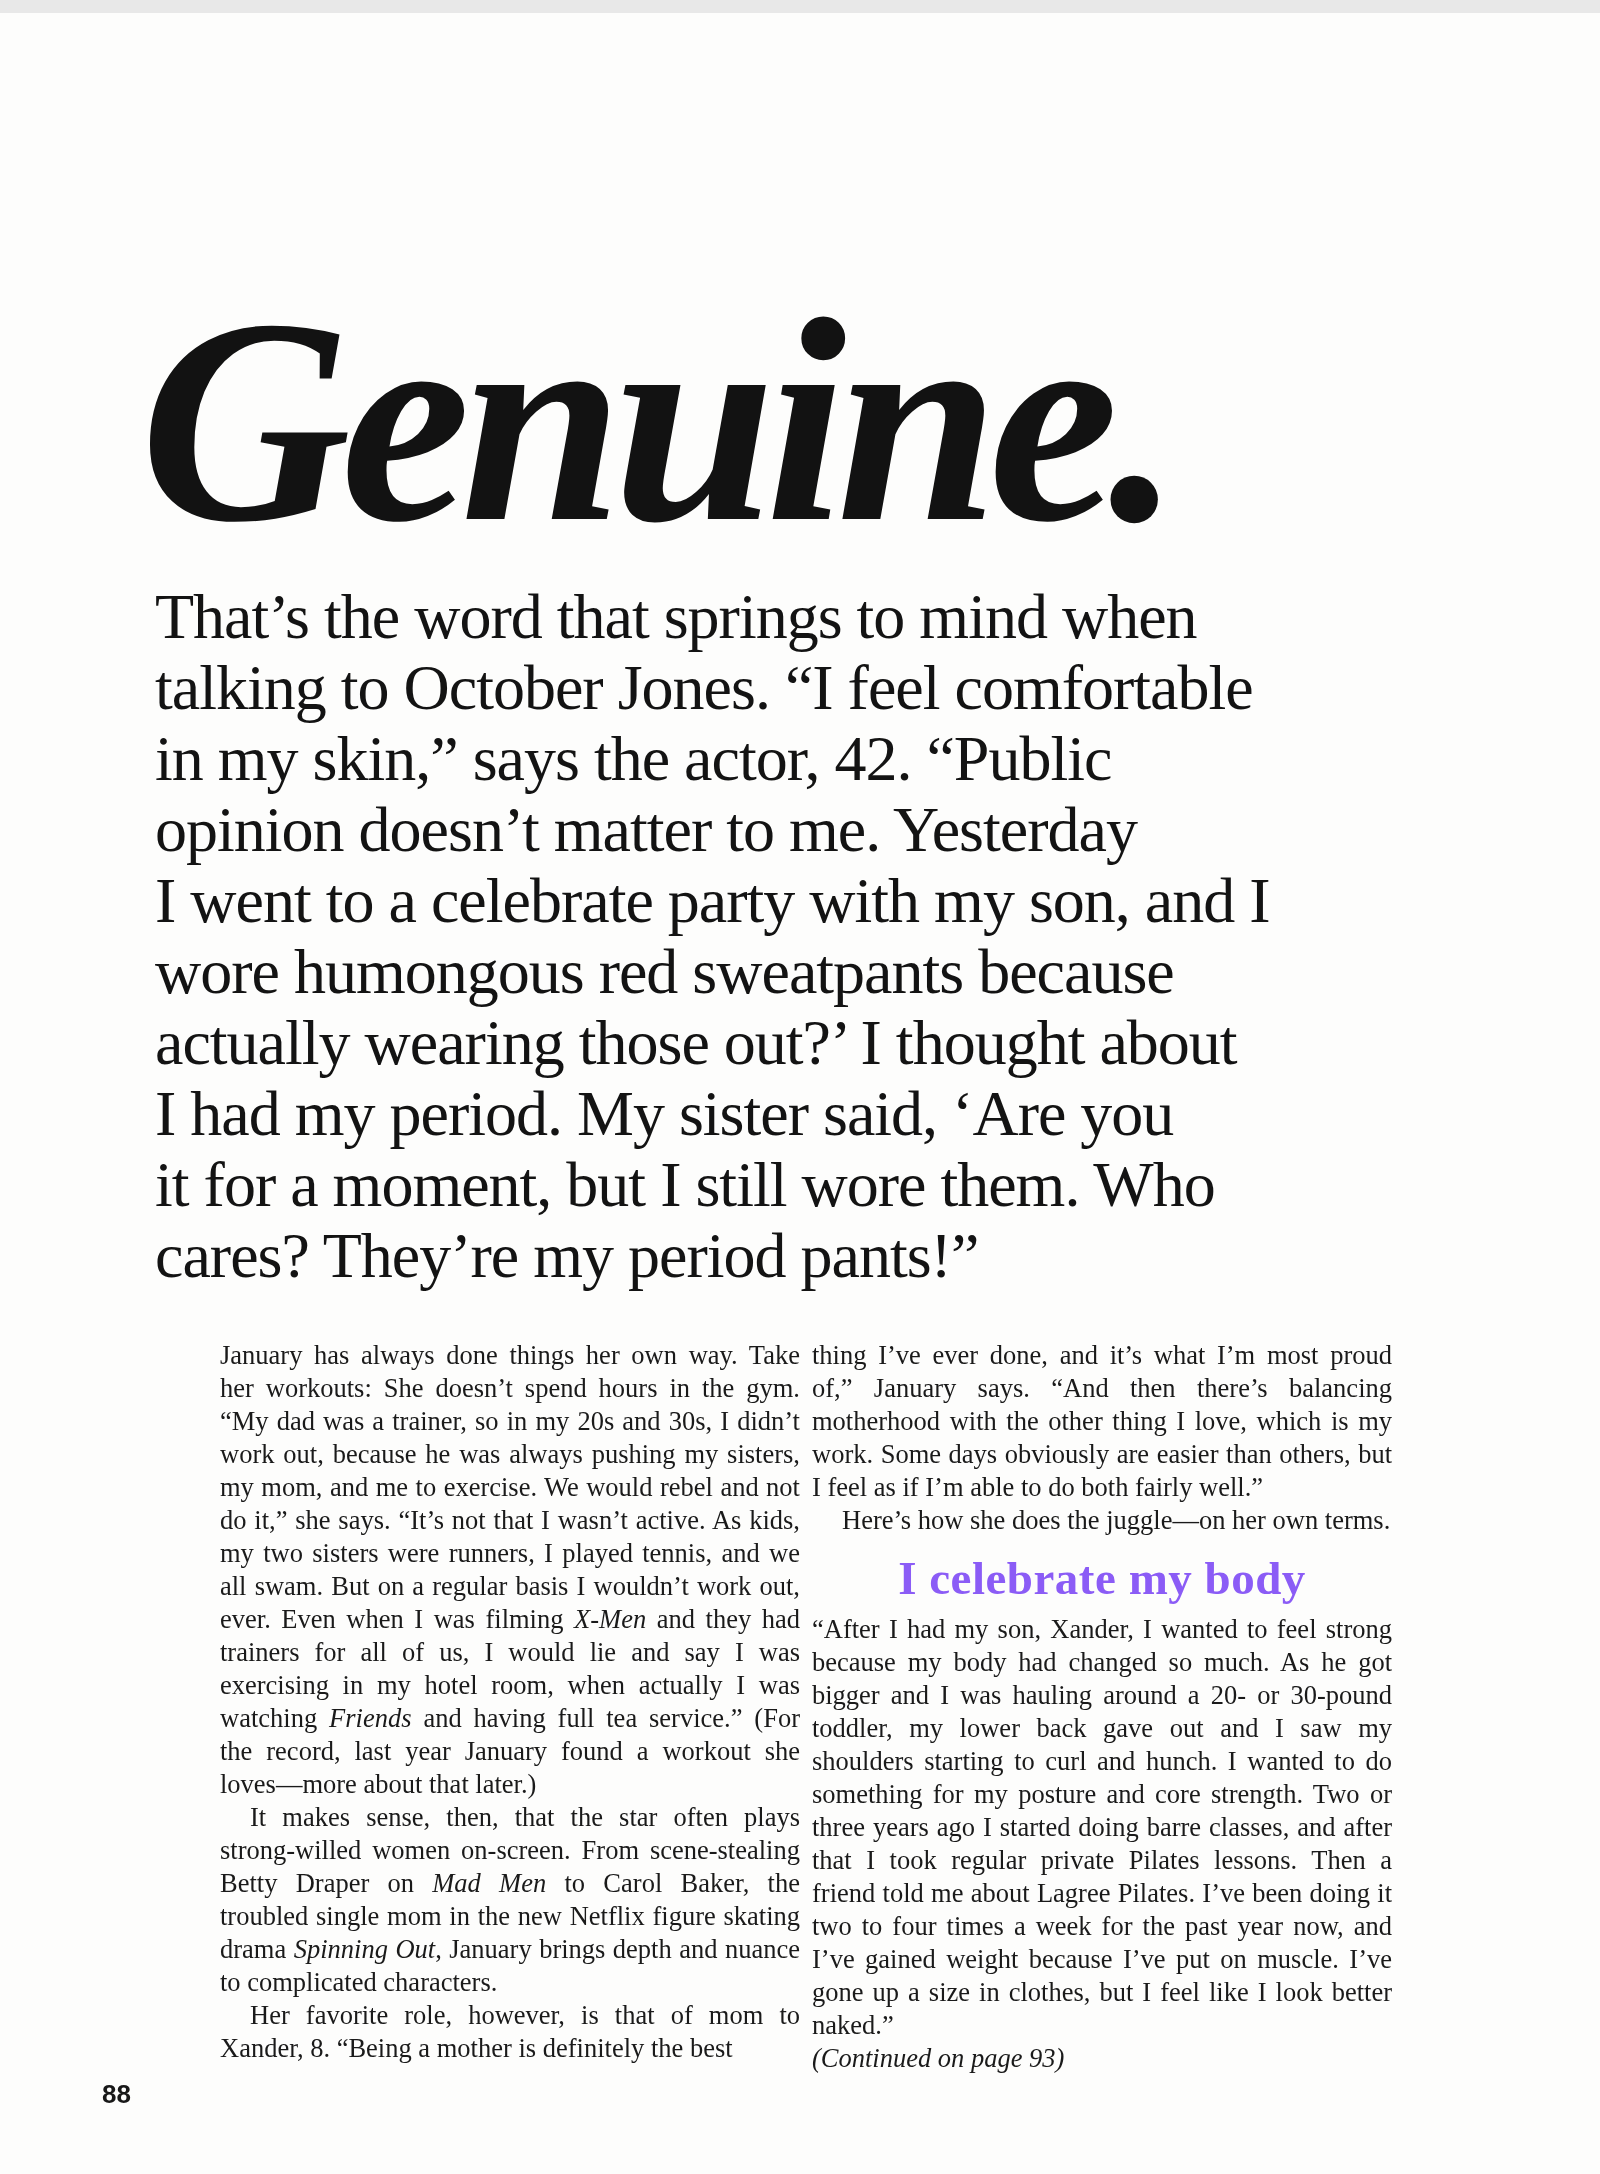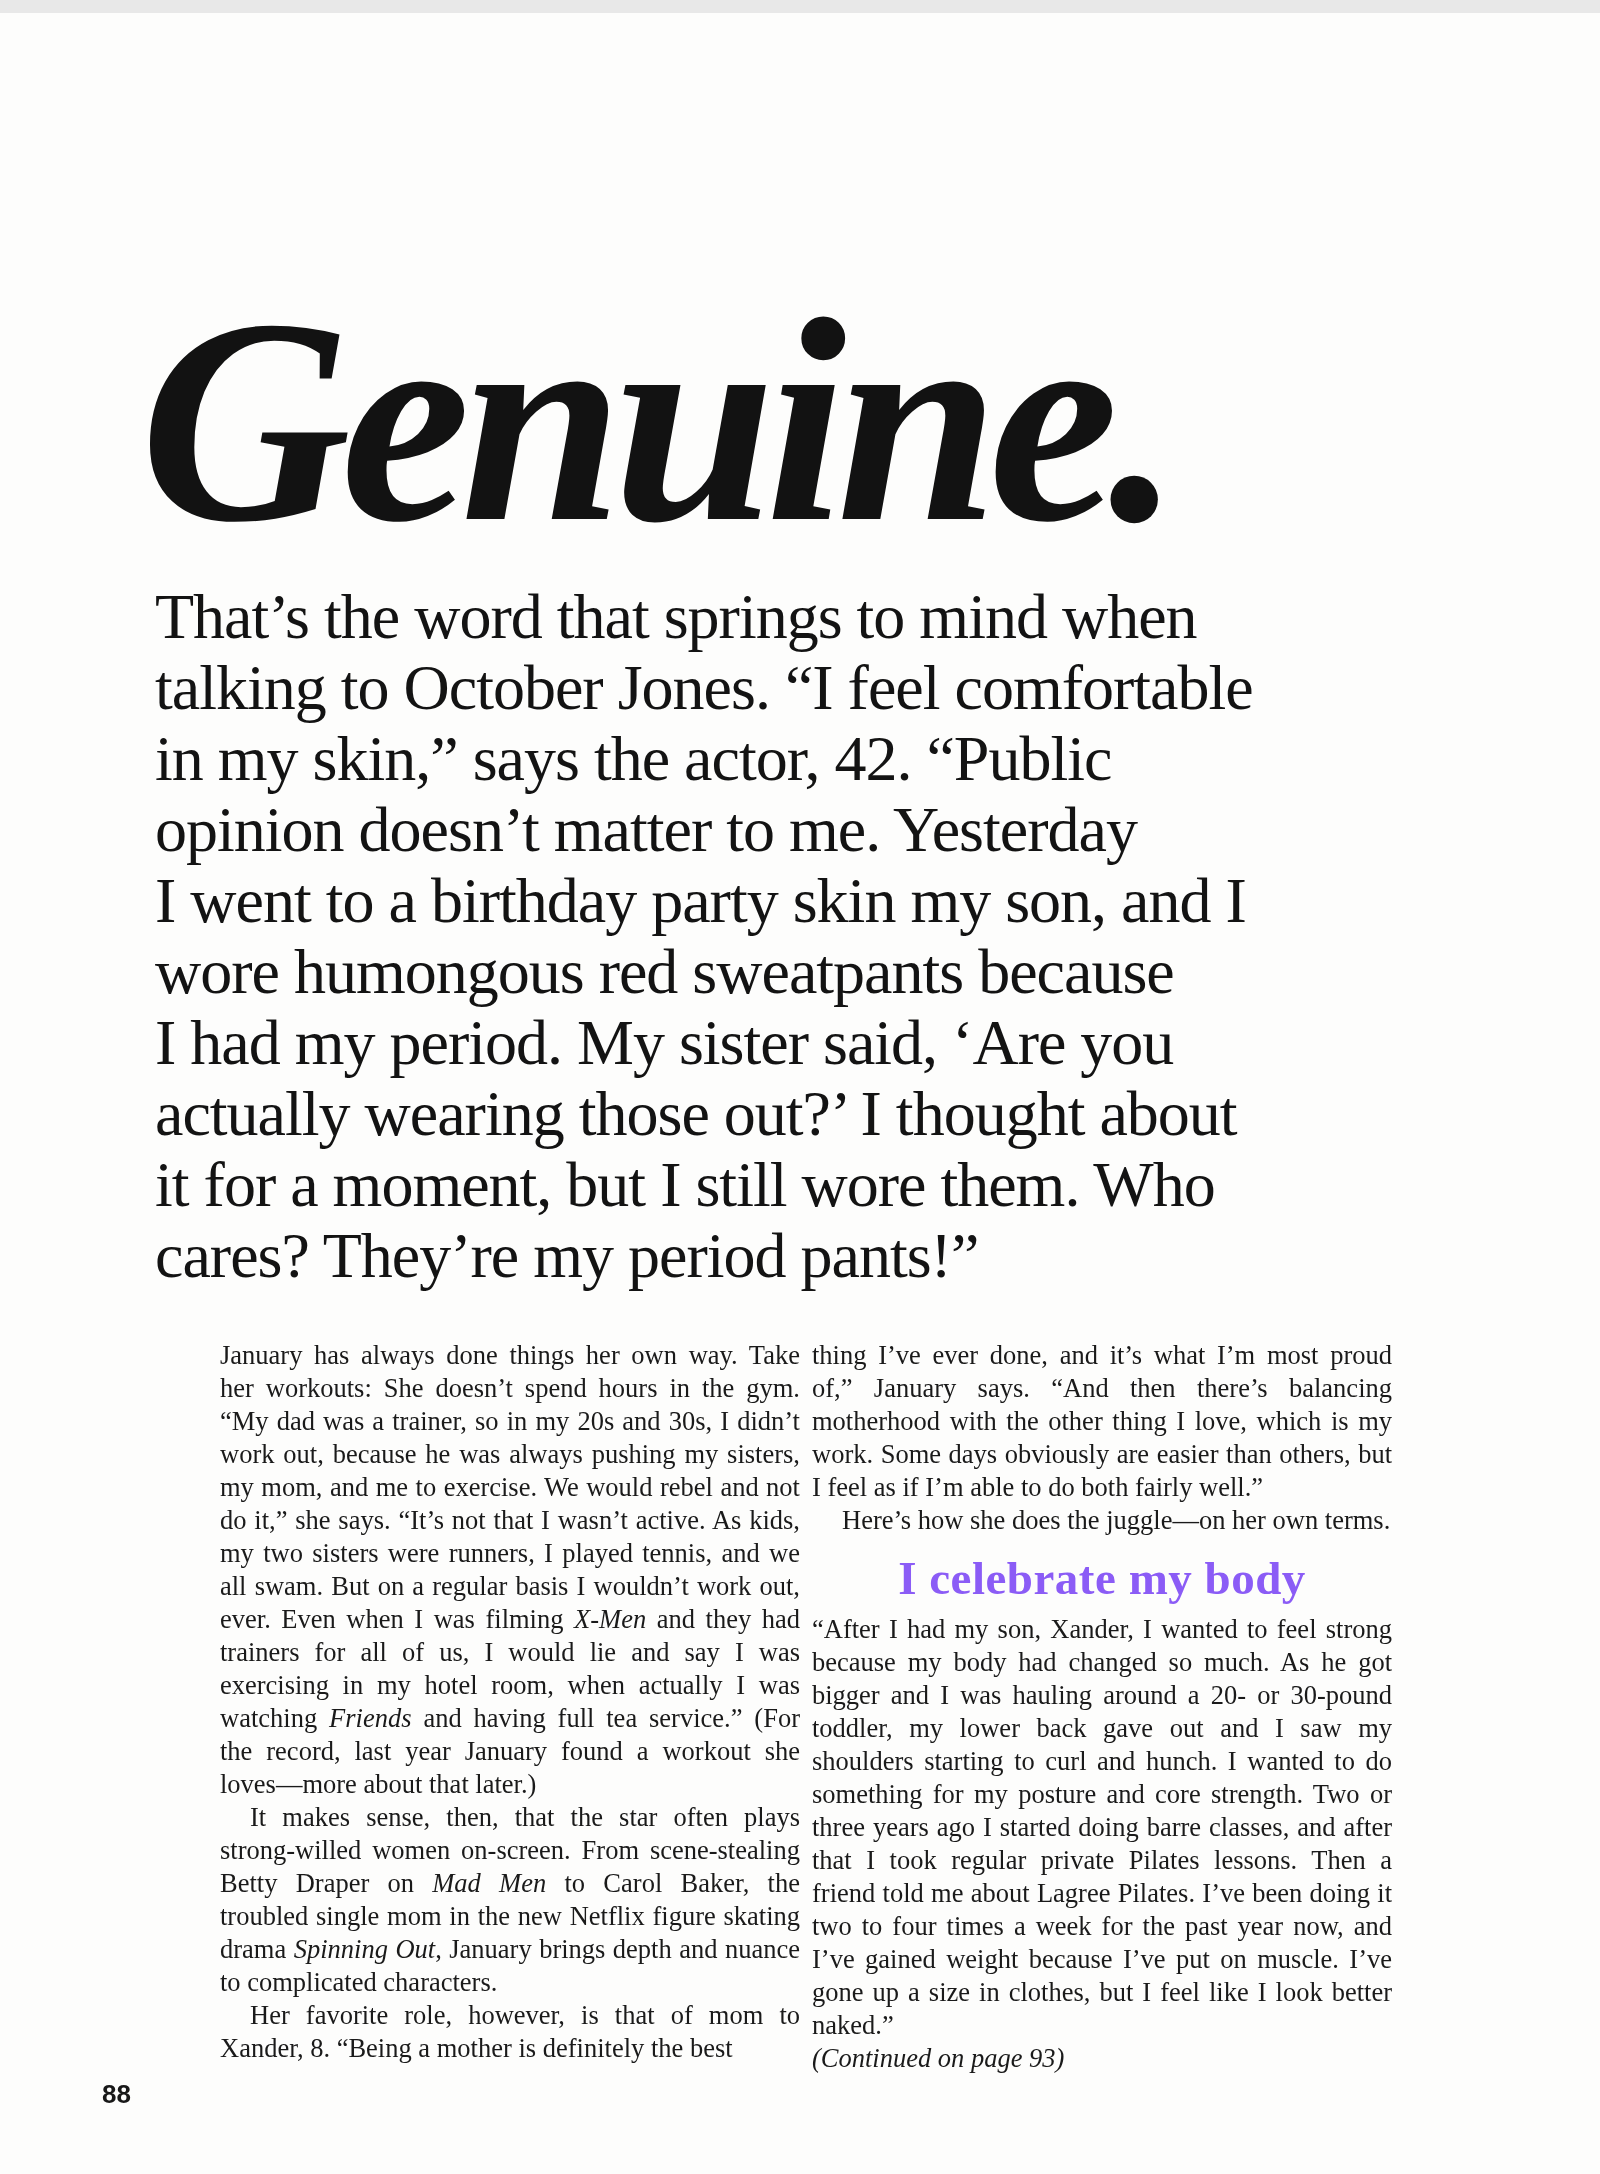--- a/index.html
+++ b/index.html
@@ -109,24 +109,24 @@
 
 <div class="page">
 
   <h1 class="headline">Genuine.</h1>
 
   <div class="deck">
     <div class="deck-line">That’s the word that springs to mind when</div>
     <div class="deck-line">talking to October Jones. “I feel comfortable</div>
     <div class="deck-line">in my skin,” says the actor, 42. “Public</div>
     <div class="deck-line">opinion doesn’t matter to me. Yesterday</div>
-    <div class="deck-line">I went to a birthday party skin my son, and I</div>
+    <div class="deck-line">I went to a celebrate party with my son, and I</div>
     <div class="deck-line">wore humongous red sweatpants because</div>
+    <div class="deck-line">actually wearing those out?’ I thought about</div>
     <div class="deck-line">I had my period. My sister said, ‘Are you</div>
-    <div class="deck-line">actually wearing those out?’ I thought about</div>
     <div class="deck-line">it for a moment, but I still wore them. Who</div>
     <div class="deck-line">cares? They’re my period pants!”</div>
   </div>
 
   <div class="col col-left">
     <p class="body-p">January has always done things her own way. Take her workouts: She doesn’t spend hours in the gym. “My dad was a trainer, so in my 20s and 30s, I didn’t work out, because he was always pushing my sisters, my mom, and me to exercise. We would rebel and not do it,” she says. “It’s not that I wasn’t active. As kids, my two sisters were runners, I played tennis, and we all swam. But on a regular basis I wouldn’t work out, ever. Even when I was filming <i>X-Men</i> and they had trainers for all of us, I would lie and say I was exercising in my hotel room, when actually I was watching <i>Friends</i> and having full tea service.” (For the record, last year January found a workout she loves—more about that later.)</p>
     <p class="body-p indent">It makes sense, then, that the star often plays strong-willed women on-screen. From scene-stealing Betty Draper on <i>Mad Men</i> to Carol Baker, the troubled single mom in the new Netflix figure skating drama <i>Spinning Out</i>, January brings depth and nuance to complicated characters.</p>
     <p class="body-p indent">Her favorite role, however, is that of mom to Xander, 8. “Being a mother is definitely the best</p>
   </div>
 

